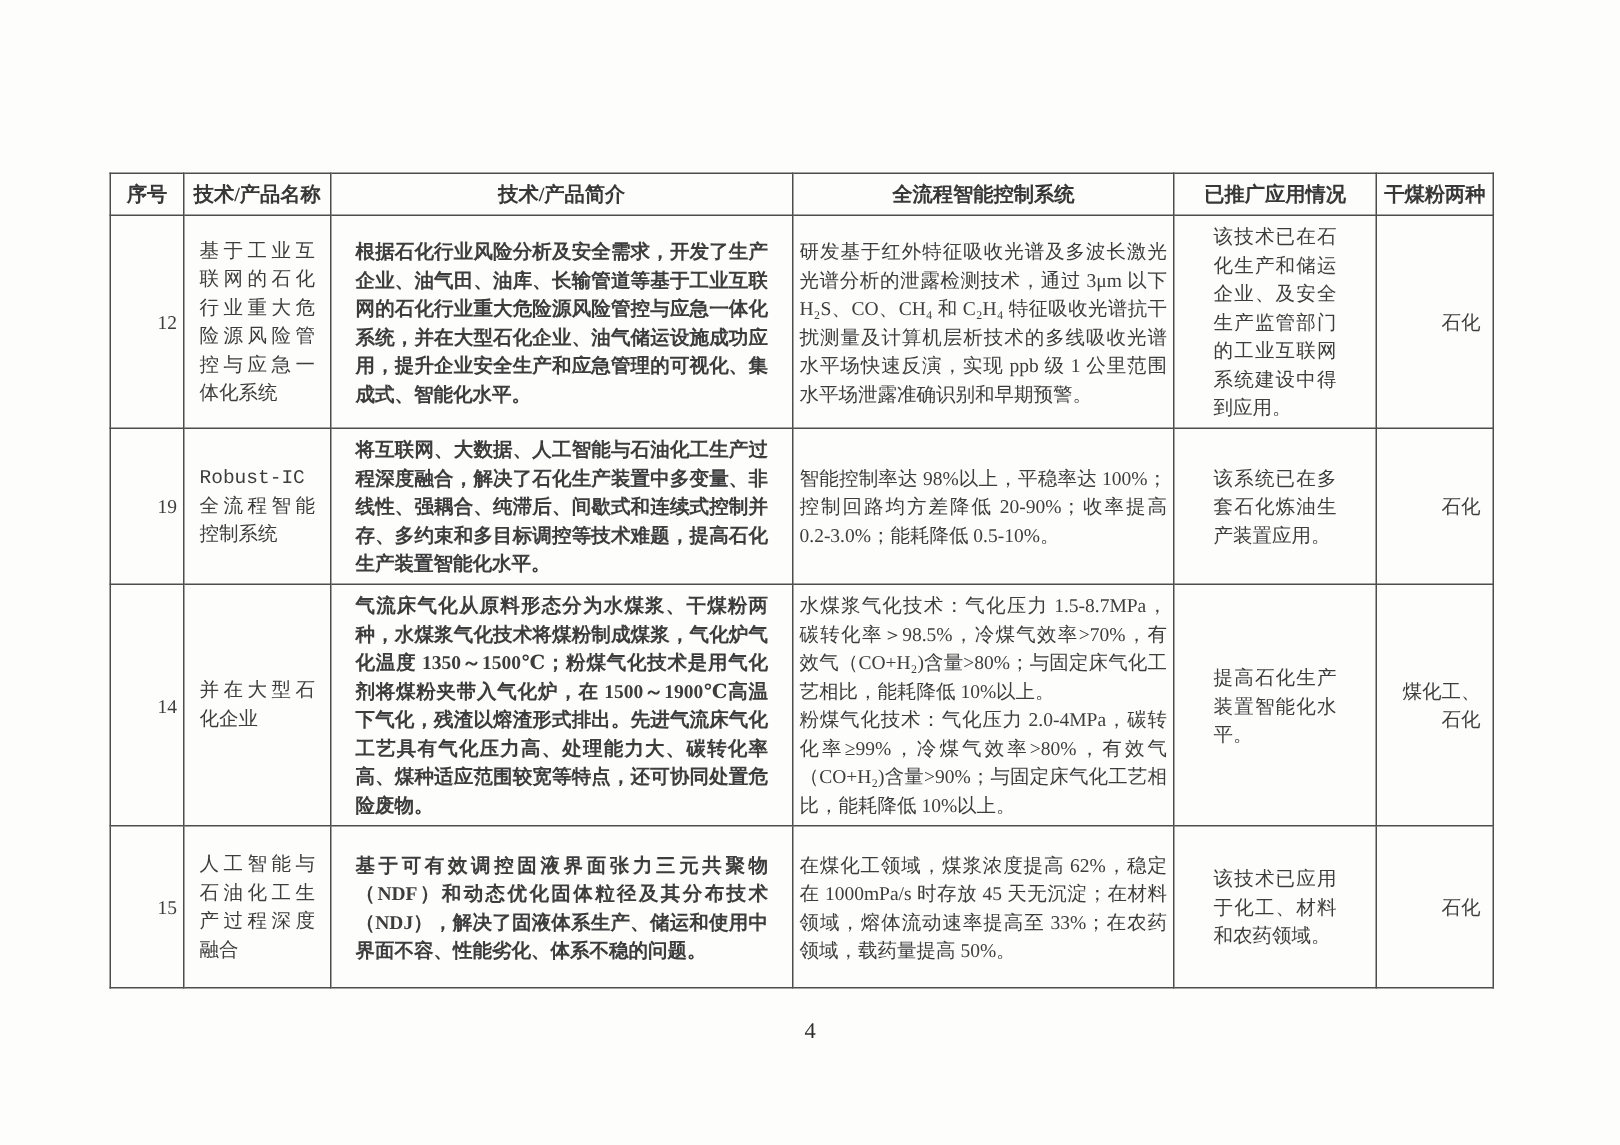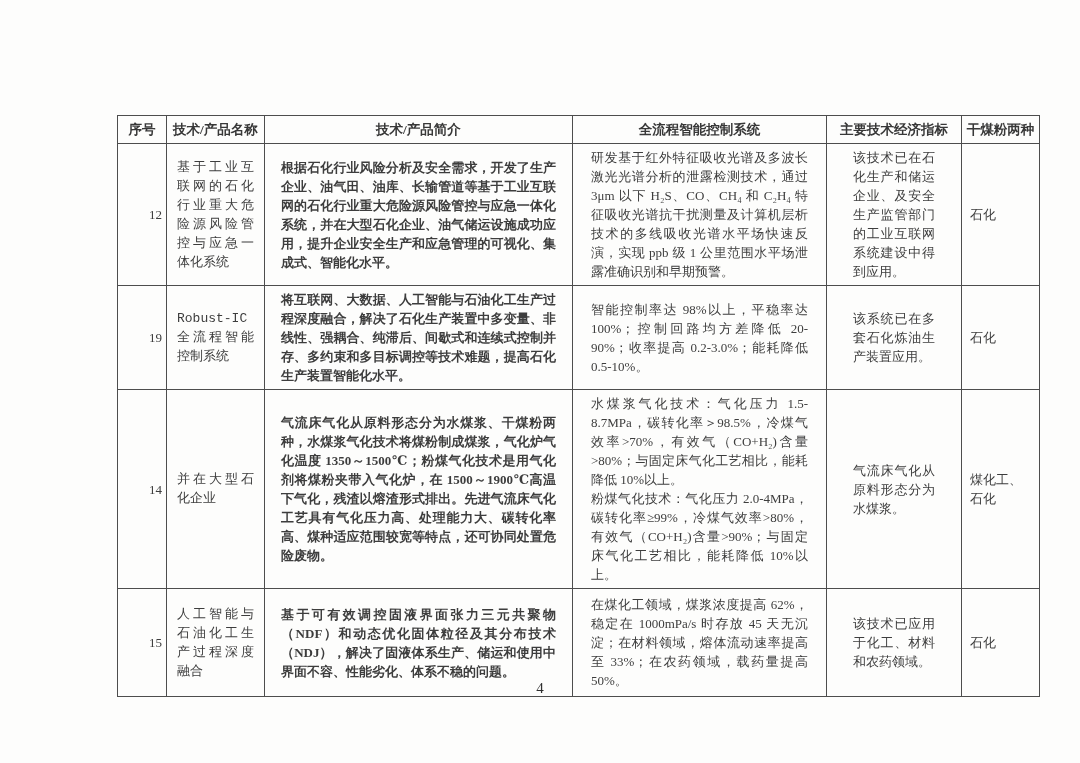--- a/index.html
+++ b/index.html
@@ -18,21 +18,20 @@
     height: 763px;
     background: #fdfdfc;
   }
   table.tech-table {
     position: absolute;
     left: 73px;
     top: 115px;
     width: 922px;
     border-collapse: collapse;
     table-layout: fixed;
-    margin-left: 44px;
   }
   table.tech-table th,
   table.tech-table td {
     border: 1px solid #4d4d4d;
     vertical-align: middle;
     font-size: 13px;
     line-height: 19px;
     box-sizing: border-box;
     word-break: break-word;
   }
@@ -52,31 +51,31 @@
     padding: 4px 10px;
     text-align: justify;
     font-family: Liberation Mono, monospace;
   }
   td.c-brief {
     padding: 4px 16px;
     text-align: justify;
     font-weight: bold;
   }
   td.c-ind {
-    padding: 4px 18px;
+    padding: 4px 4px;
     text-align: justify;
     white-space: pre-line;
   }
   td.c-app {
     padding: 4px 26px;
     text-align: justify;
   }
   td.c-field {
     padding: 4px 8px;
-    text-align: left;
+    text-align: right;
   }
   tr.r-12 td { height: 115px; }
   tr.r-13 td { height: 94px; }
   tr.r-14 td { height: 158px; }
   tr.r-15 td { height: 108px; }
   .page-number {
     position: absolute;
     left: 0;
     top: 680px;
     width: 1080px;
@@ -98,21 +97,21 @@
       <col style="width:254px">
       <col style="width:135px">
       <col style="width:78px">
     </colgroup>
     <thead>
       <tr>
         <th>序号</th>
         <th>技术/产品名称</th>
         <th>技术/产品简介</th>
         <th>全流程智能控制系统</th>
-        <th>主要技术经济指标</th>
+        <th>已推广应用情况</th>
         <th>干煤粉两种</th>
       </tr>
     </thead>
     <tbody>
       <tr class="r-12">
         <td class="c-index">12</td>
         <td class="c-name">基于工业互联网的石化行业重大危险源风险管控与应急一体化系统</td>
         <td class="c-brief">根据石化行业风险分析及安全需求，开发了生产企业、油气田、油库、长输管道等基于工业互联网的石化行业重大危险源风险管控与应急一体化系统，并在大型石化企业、油气储运设施成功应用，提升企业安全生产和应急管理的可视化、集成式、智能化水平。</td>
         <td class="c-ind">研发基于红外特征吸收光谱及多波长激光光谱分析的泄露检测技术，通过 3μm 以下 H₂S、CO、CH₄ 和 C₂H₄ 特征吸收光谱抗干扰测量及计算机层析技术的多线吸收光谱水平场快速反演，实现 ppb 级 1 公里范围水平场泄露准确识别和早期预警。</td>
         <td class="c-app">该技术已在石化生产和储运企业、及安全生产监管部门的工业互联网系统建设中得到应用。</td>
@@ -125,21 +124,21 @@
         <td class="c-ind">智能控制率达 98%以上，平稳率达 100%；控制回路均方差降低 20-90%；收率提高 0.2-3.0%；能耗降低 0.5-10%。</td>
         <td class="c-app">该系统已在多套石化炼油生产装置应用。</td>
         <td class="c-field">石化</td>
       </tr>
       <tr class="r-14">
         <td class="c-index">14</td>
         <td class="c-name">并在大型石化企业</td>
         <td class="c-brief">气流床气化从原料形态分为水煤浆、干煤粉两种，水煤浆气化技术将煤粉制成煤浆，气化炉气化温度 1350～1500℃；粉煤气化技术是用气化剂将煤粉夹带入气化炉，在 1500～1900℃高温下气化，残渣以熔渣形式排出。先进气流床气化工艺具有气化压力高、处理能力大、碳转化率高、煤种适应范围较宽等特点，还可协同处置危险废物。</td>
         <td class="c-ind">水煤浆气化技术：气化压力 1.5-8.7MPa，碳转化率＞98.5%，冷煤气效率&gt;70%，有效气（CO+H₂)含量&gt;80%；与固定床气化工艺相比，能耗降低 10%以上。
 粉煤气化技术：气化压力 2.0-4MPa，碳转化率≥99%，冷煤气效率&gt;80%，有效气（CO+H₂)含量&gt;90%；与固定床气化工艺相比，能耗降低 10%以上。</td>
-        <td class="c-app">气流床气化从原料形态分为水煤浆。</td>
+        <td class="c-app">提高石化生产装置智能化水平。</td>
         <td class="c-field">煤化工、石化</td>
       </tr>
       <tr class="r-15">
         <td class="c-index">15</td>
         <td class="c-name">人工智能与石油化工生产过程深度融合</td>
         <td class="c-brief">基于可有效调控固液界面张力三元共聚物（NDF）和动态优化固体粒径及其分布技术（NDJ），解决了固液体系生产、储运和使用中界面不容、性能劣化、体系不稳的问题。</td>
         <td class="c-ind">在煤化工领域，煤浆浓度提高 62%，稳定在 1000mPa/s 时存放 45 天无沉淀；在材料领域，熔体流动速率提高至 33%；在农药领域，载药量提高 50%。</td>
         <td class="c-app">该技术已应用于化工、材料和农药领域。</td>
         <td class="c-field">石化</td>
       </tr>

